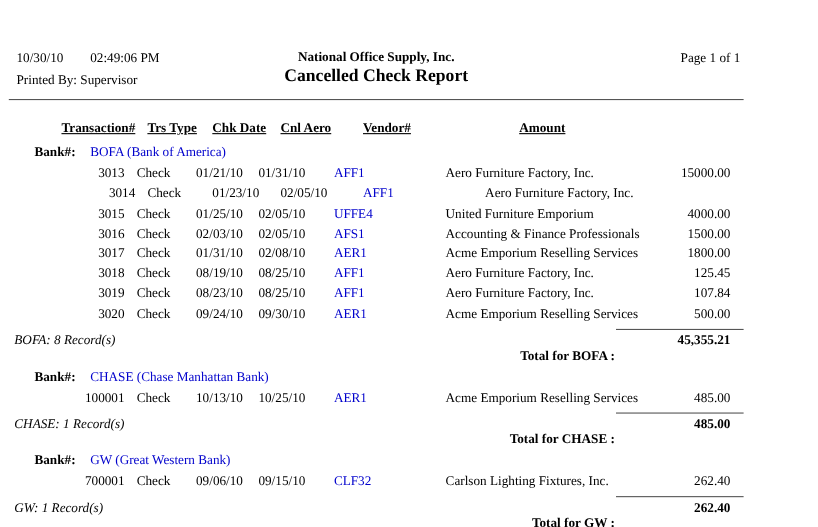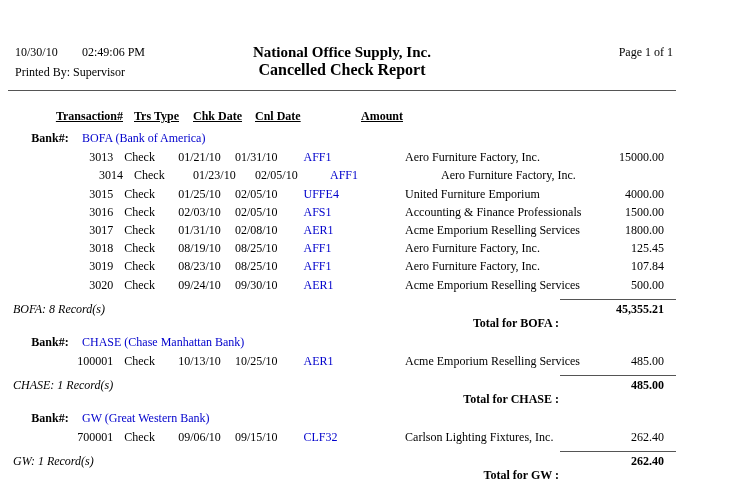--- a/index.html
+++ b/index.html
@@ -13,21 +13,21 @@
     overflow: hidden;
   }
   .page { position: relative; width: 684px; height: 479px; padding: 17px 8px; margin-top: 17px; }
 
   
   .hdr { position: relative; height: 57px; border-bottom: 1px solid var(--rule); }
   .hdr-date   { position: absolute; left: 7px;  top: 11px; }
   .hdr-time   { position: absolute; left: 74px; top: 11px; }
   .hdr-printed{ position: absolute; left: 7px;  top: 31px; }
   .hdr-company{ position: absolute; left: 0; right: 0; top: 10px; text-align: center;
-                font-weight: bold; font-size: 15px; }
+                font-weight: bold; font-size: 12px; }
   .hdr-title  { position: absolute; left: 0; right: 0; top: 27px; text-align: center;
                 font-weight: bold; font-size: 16px; }
   .hdr-page   { position: absolute; right: 3px; top: 11px; }
 
   
   .grid-row { display: flex; line-height: 18.2px; height: 18.2px; white-space: nowrap; }
   .c-txn    { width: 115px; text-align: right; }
   .c-type   { width: 70px;  padding-left: 11px; }
   .c-chk    { width: 62px; }
   .c-cnl    { width: 75px; }
@@ -72,21 +72,22 @@
     <span class="hdr-printed">Printed By: Supervisor</span>
     <div class="hdr-company">National Office Supply, Inc.</div>
     <div class="hdr-title">Cancelled Check Report</div>
     <span class="hdr-page">Page 1 of 1</span>
   </div>
 
   <div class="grid-row col-headers">
     <div class="c-txn"><span>Transaction#</span></div>
     <div class="c-type"><span>Trs Type</span></div>
     <div class="c-chk"><span>Chk Date</span></div>
-    <div class="c-cnl"><span>Cnl Date</span></div>
+    <div class="c-cnl"><span>Cnl Aero</span></div>
+    <div class="c-vendor"><span>Vendor#</span></div>
     <div class="c-amt"><span>Amount</span></div>
   </div>
 
   <div>
   <div>
     <div class="bank-row">
       <span class="bank-label">Bank#:</span>
       <span class="bank-name link">BOFA (Bank of America)</span>
     </div>
     <div>

